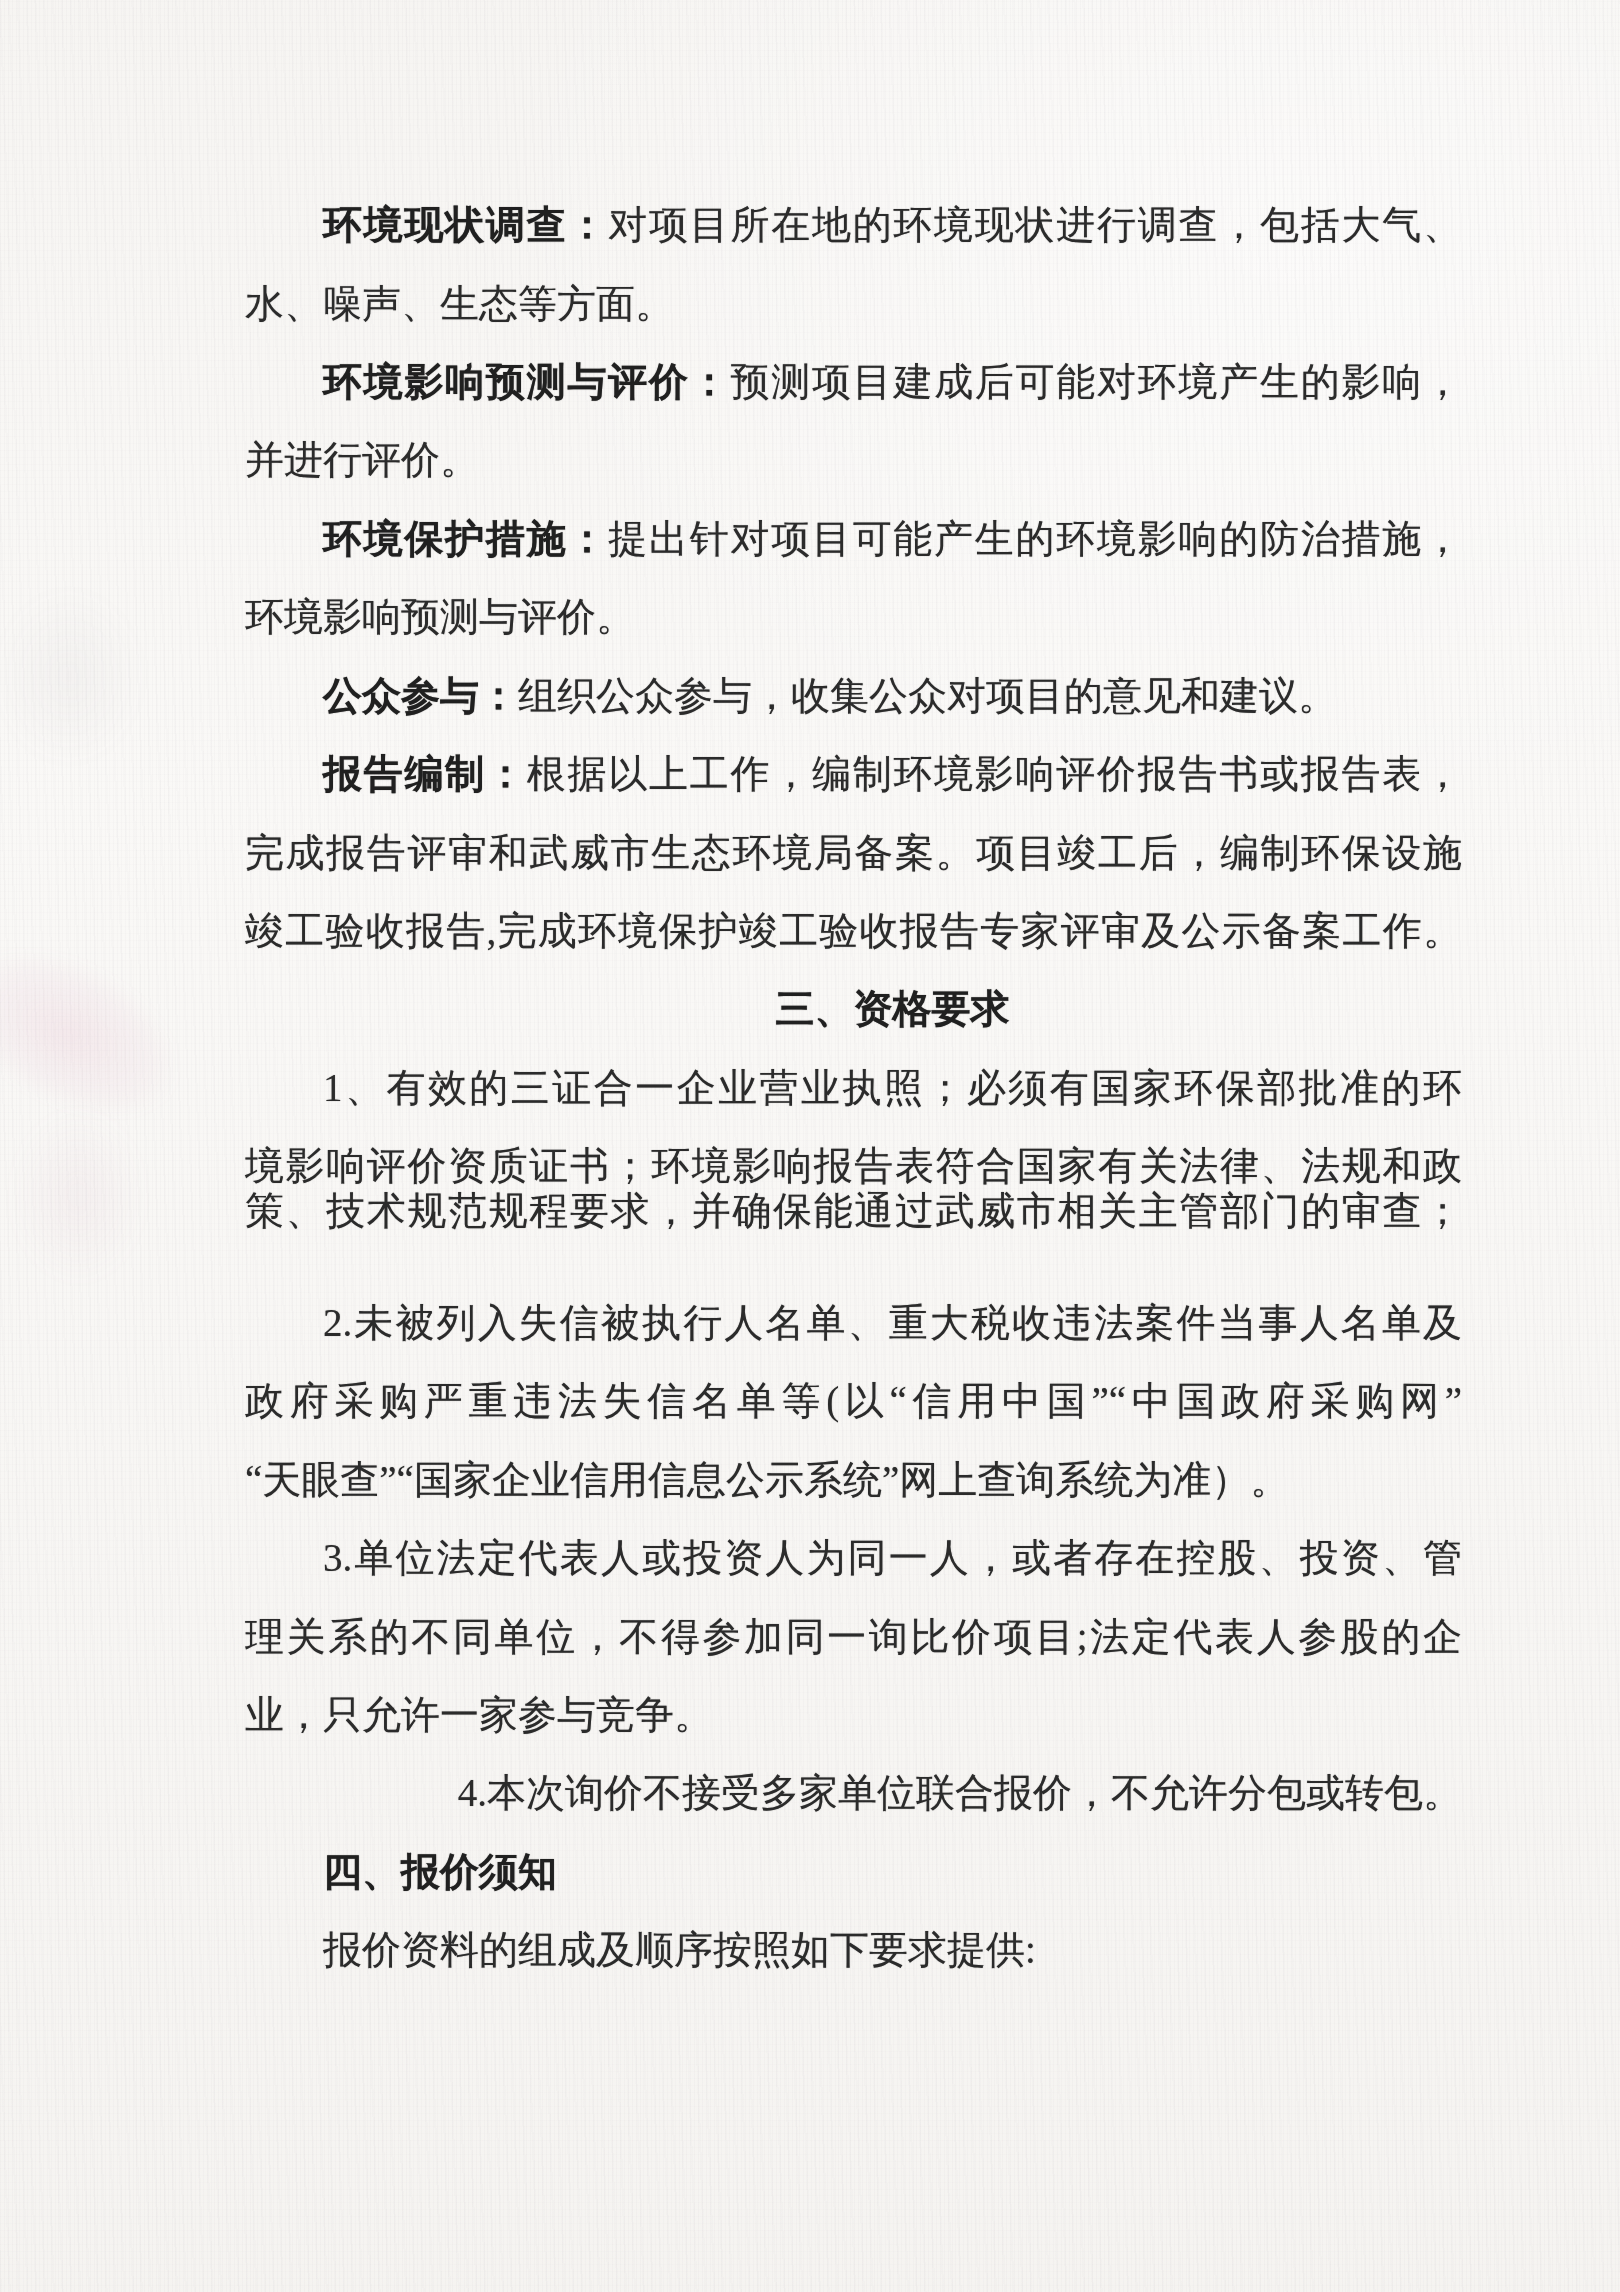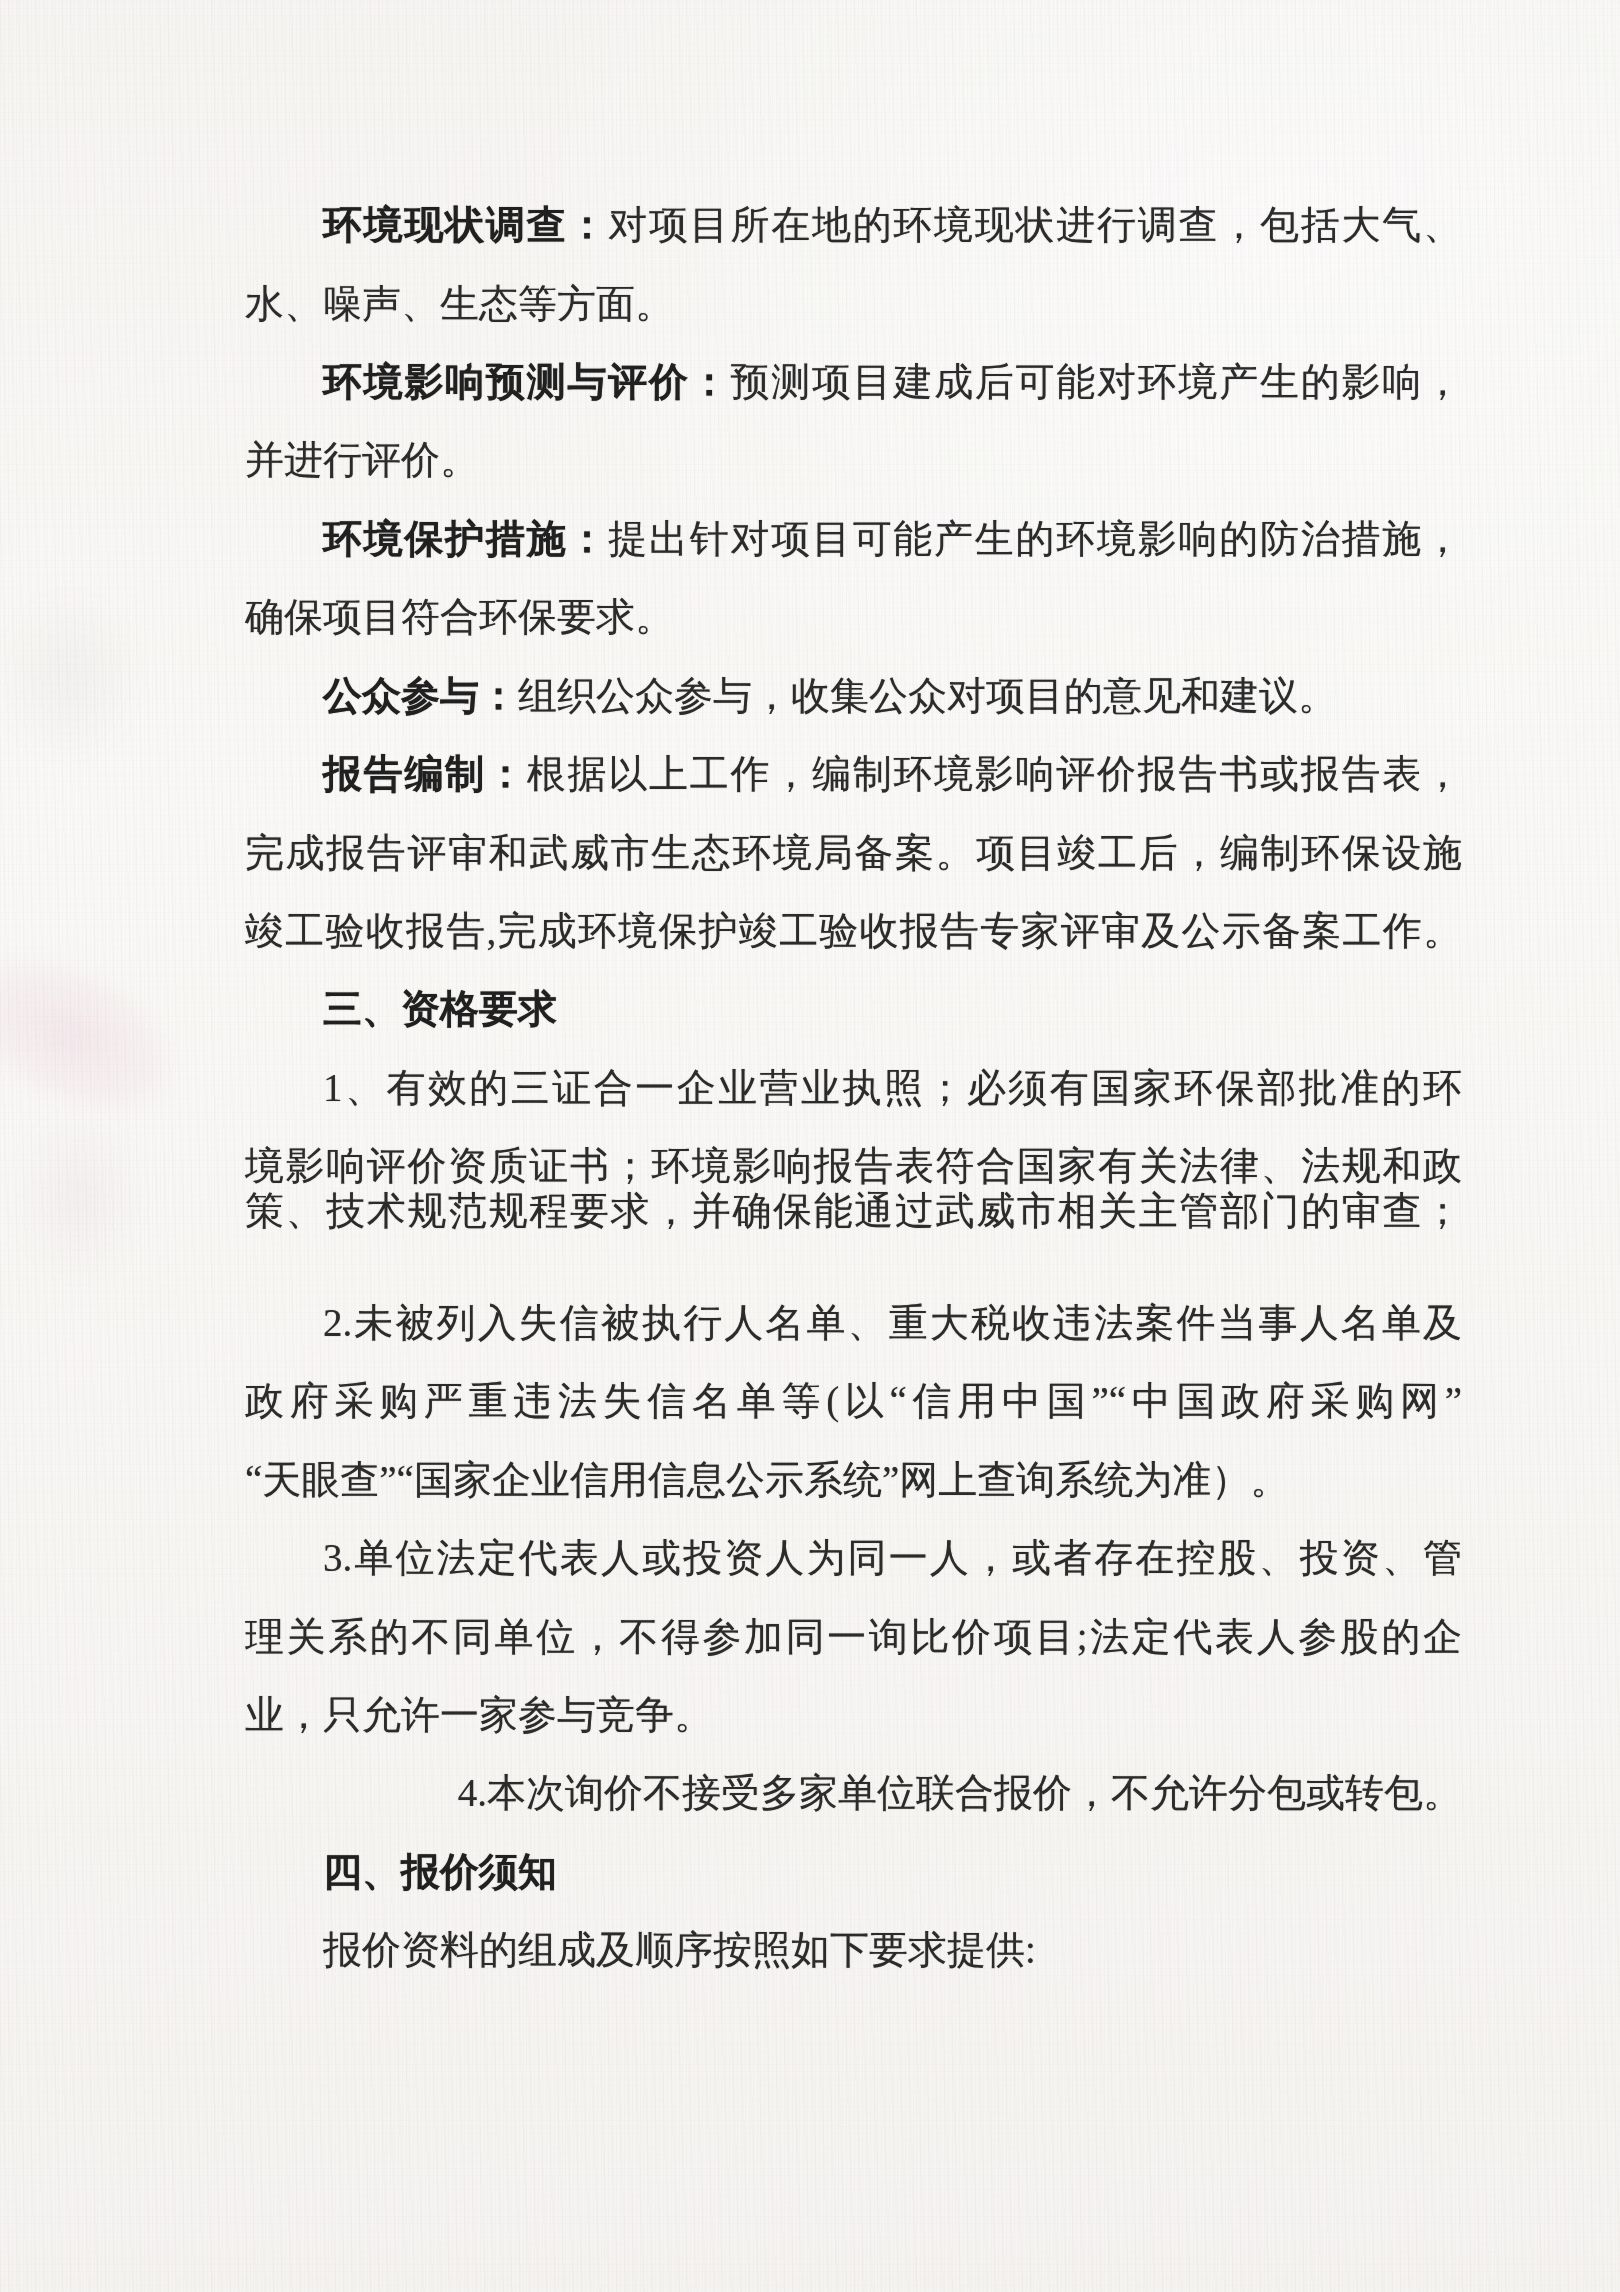--- a/index.html
+++ b/index.html
@@ -99,26 +99,26 @@
   <div class="noise"></div>
   <div class="smudge smudge-gray"></div>
   <div class="smudge smudge-pink"></div>
   <div class="smudge smudge-pink-tail"></div>
   <div class="text-block" id="text-block">
       <div class="line justify indent" style="top: 186px;"><span class="bold">环境现状调查：</span><span>对项目所在地的环境现状进行调查，包括大气、</span></div>
       <div class="line" style="top: 265px;"><span>水、噪声、生态等方面。</span></div>
       <div class="line justify indent" style="top: 343px;"><span class="bold">环境影响预测与评价：</span><span>预测项目建成后可能对环境产生的影响，</span></div>
       <div class="line" style="top: 421px;"><span>并进行评价。</span></div>
       <div class="line justify indent" style="top: 500px;"><span class="bold">环境保护措施：</span><span>提出针对项目可能产生的环境影响的防治措施，</span></div>
-      <div class="line" style="top: 578px;"><span>确保项目符合环保要求。</span></div>
+      <div class="line" style="top: 578px;"><span>环境影响预测与评价。</span></div>
       <div class="line indent" style="top: 657px;"><span class="bold">公众参与：</span><span>组织公众参与，收集公众对项目的意见和建议。</span></div>
       <div class="line justify indent" style="top: 735px;"><span class="bold">报告编制：</span><span>根据以上工作，编制环境影响评价报告书或报告表，</span></div>
       <div class="line justify" style="top: 814px;"><span>完成报告评审和武威市生态环境局备案。项目竣工后，编制环保设施</span></div>
       <div class="line justify" style="top: 892px;"><span>竣工验收报告,完成环境保护竣工验收报告专家评审及公示备案工作。</span></div>
-      <div class="line indent" style="top: 970px;"><span class="bold">三、资格要求</span></div>
+      <div class="line indent" style="top: 970px; text-align: center;"><span class="bold">三、资格要求</span></div>
       <div class="line justify indent" style="top: 1049px;"><span>1、有效的三证合一企业营业执照；必须有国家环保部批准的环</span></div>
       <div class="line justify" style="top: 1127px;"><span>境影响评价资质证书；环境影响报告表符合国家有关法律、法规和政</span></div>
       <div class="line justify" style="top: 1172px;"><span>策、技术规范规程要求，并确保能通过武威市相关主管部门的审查；</span></div>
       <div class="line justify indent" style="top: 1284px;"><span>2.未被列入失信被执行人名单、重大税收违法案件当事人名单及</span></div>
       <div class="line justify" style="top: 1362px;"><span>政府采购严重违法失信名单等(以“信用中国”“中国政府采购网”</span></div>
       <div class="line" style="top: 1441px;"><span>“天眼查”“国家企业信用信息公示系统”网上查询系统为准）。</span></div>
       <div class="line justify indent" style="top: 1519px;"><span>3.单位法定代表人或投资人为同一人，或者存在控股、投资、管</span></div>
       <div class="line justify" style="top: 1598px;"><span>理关系的不同单位，不得参加同一询比价项目;法定代表人参股的企</span></div>
       <div class="line" style="top: 1676px;"><span>业，只允许一家参与竞争。</span></div>
       <div class="line indent" style="top: 1754px; text-align: right;"><span>4.本次询价不接受多家单位联合报价，不允许分包或转包。</span></div>

